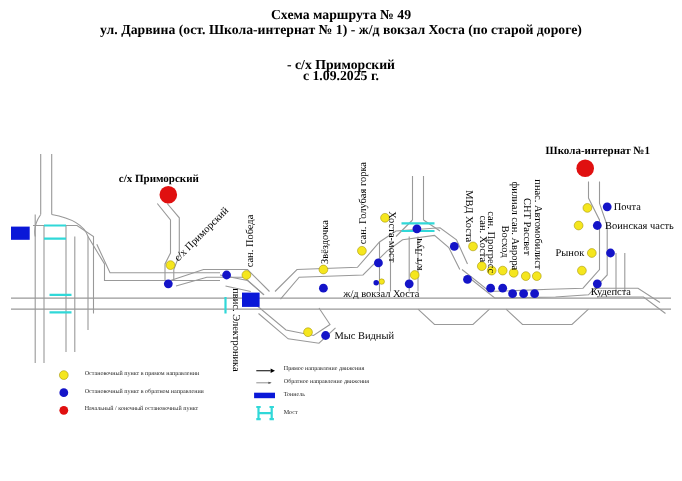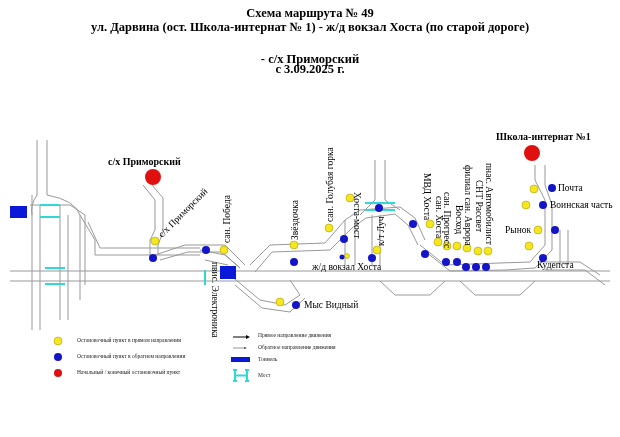--- a/index.html
+++ b/index.html
@@ -10,21 +10,21 @@
   .lbl { font-family:"Liberation Serif", serif; font-size:9.5px; fill:#000; }
   .lblb { font-family:"Liberation Serif", serif; font-size:10px; font-weight:bold; fill:#000; }
   .leg { position:absolute; font-size:5.5px; font-family:"Liberation Serif", serif; color:#222; }
 </style>
 </head>
 <body>
 
 <div class="title" id="t1">Схема маршрута №  49</div>
 <div class="title" id="t2">ул. Дарвина (ост. Школа-интернат № 1) -  ж/д вокзал Хоста (по старой дороге)</div>
 <div class="title" id="t3">- с/х Приморский</div>
-<div class="title" id="t4">с 3.09.2025 г.</div>
+<div class="title" id="t4">с 1.09.2025 г.</div>
 
 <svg class="map" width="620" height="437" viewBox="0 0 620 437">
 
   <g fill="none" stroke="#999" stroke-width="1">
 
     <path d="M10 271 H610 M10 281 H610"></path>
 
     <path d="M37 140 V195 M47 140 V195"></path>
     <path d="M32 195 V330 M40 205 V330"></path>
     <path d="M60 205 V320 M68 215 V320"></path>

